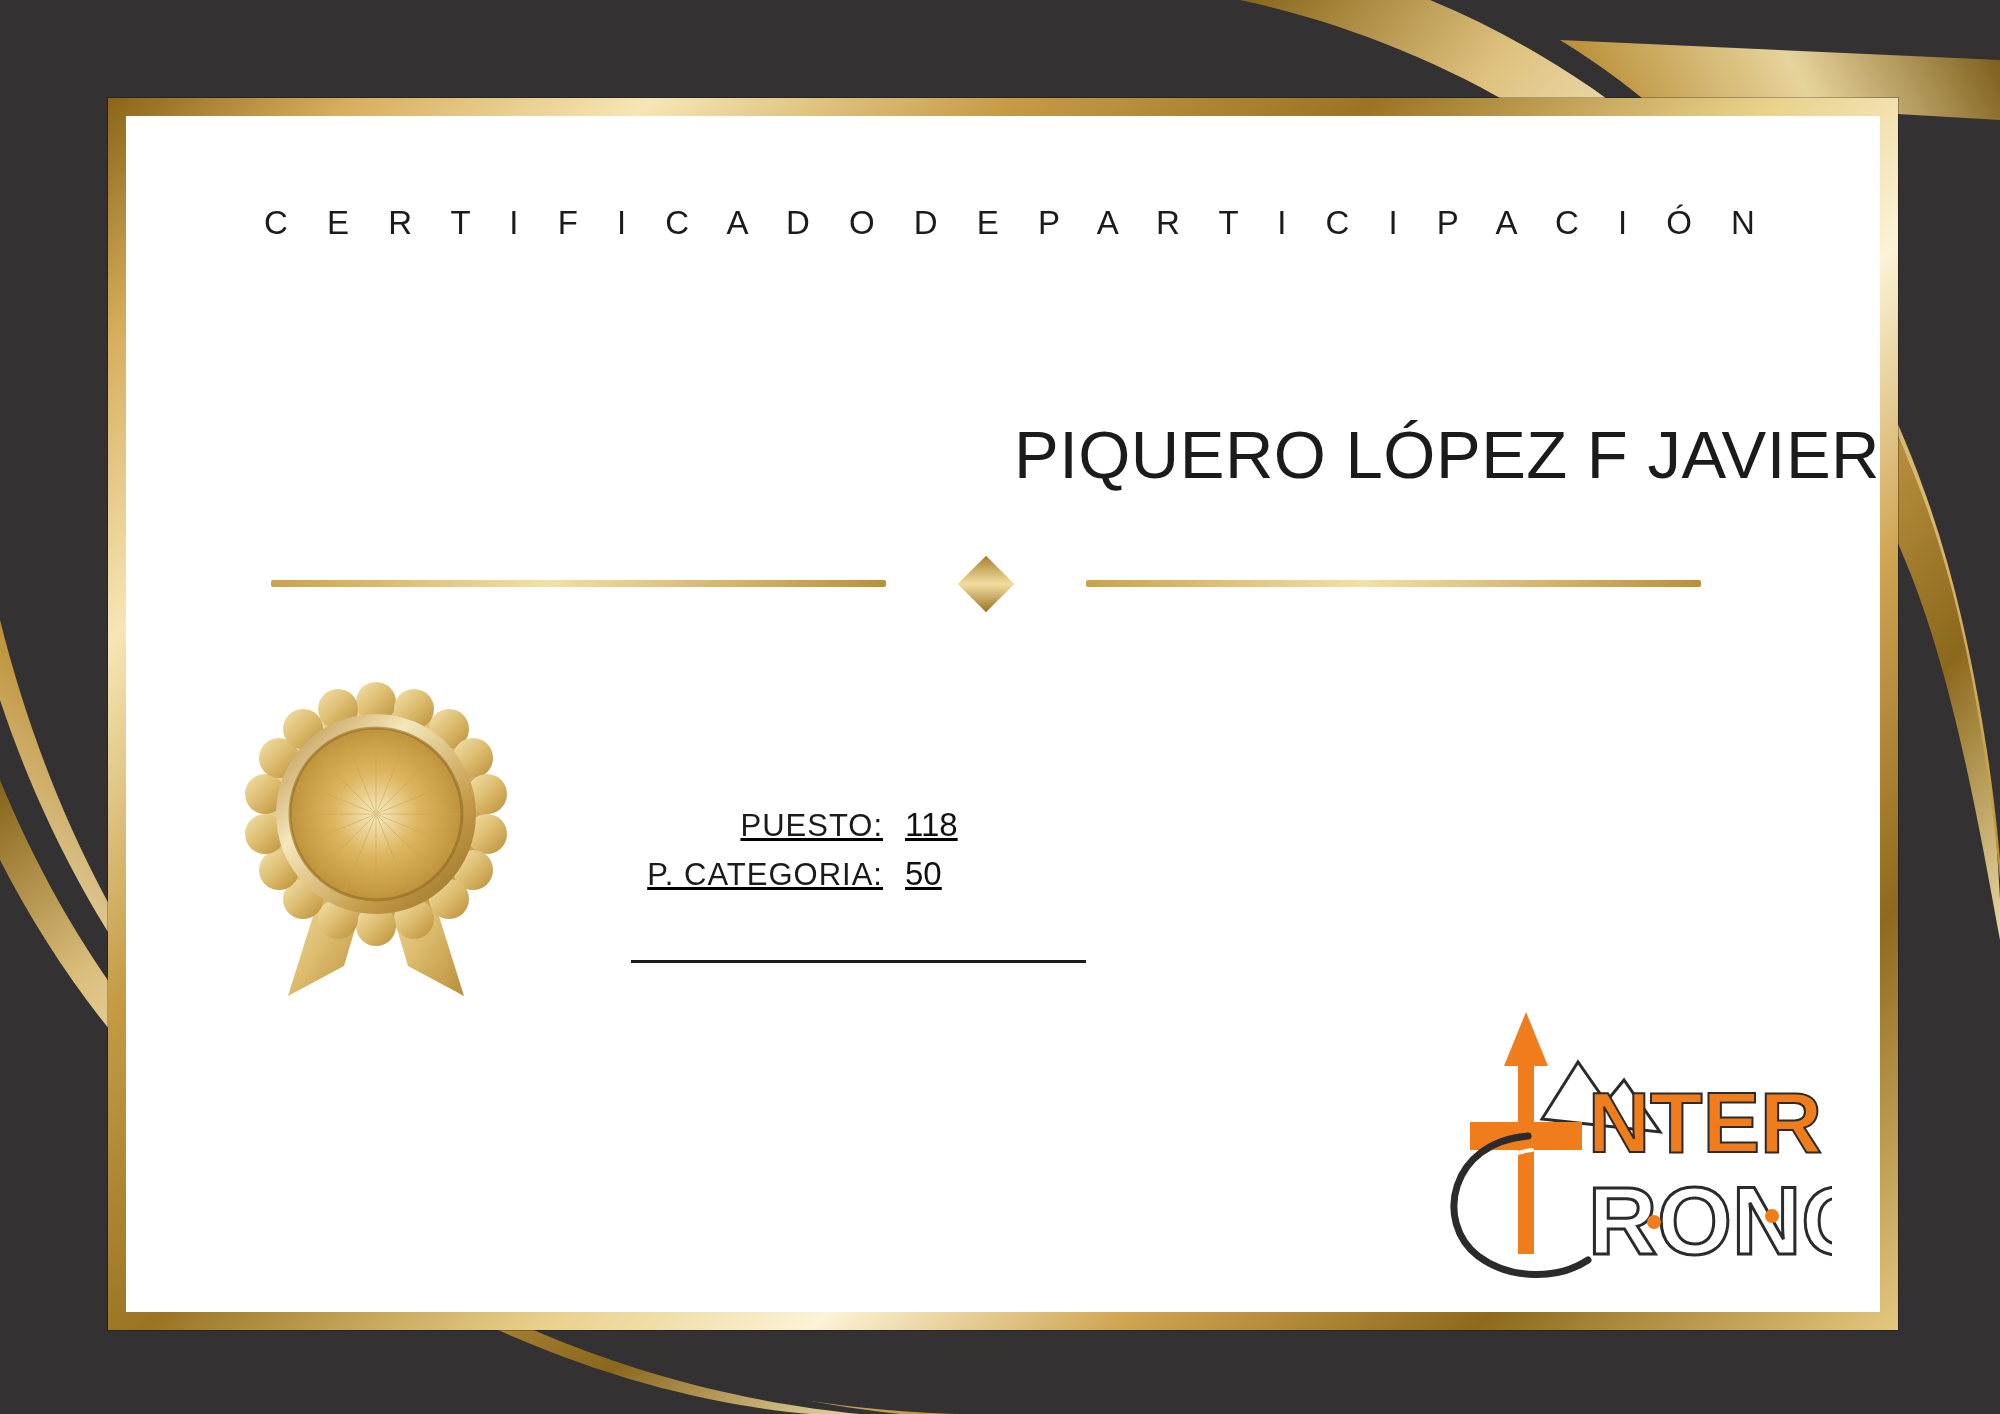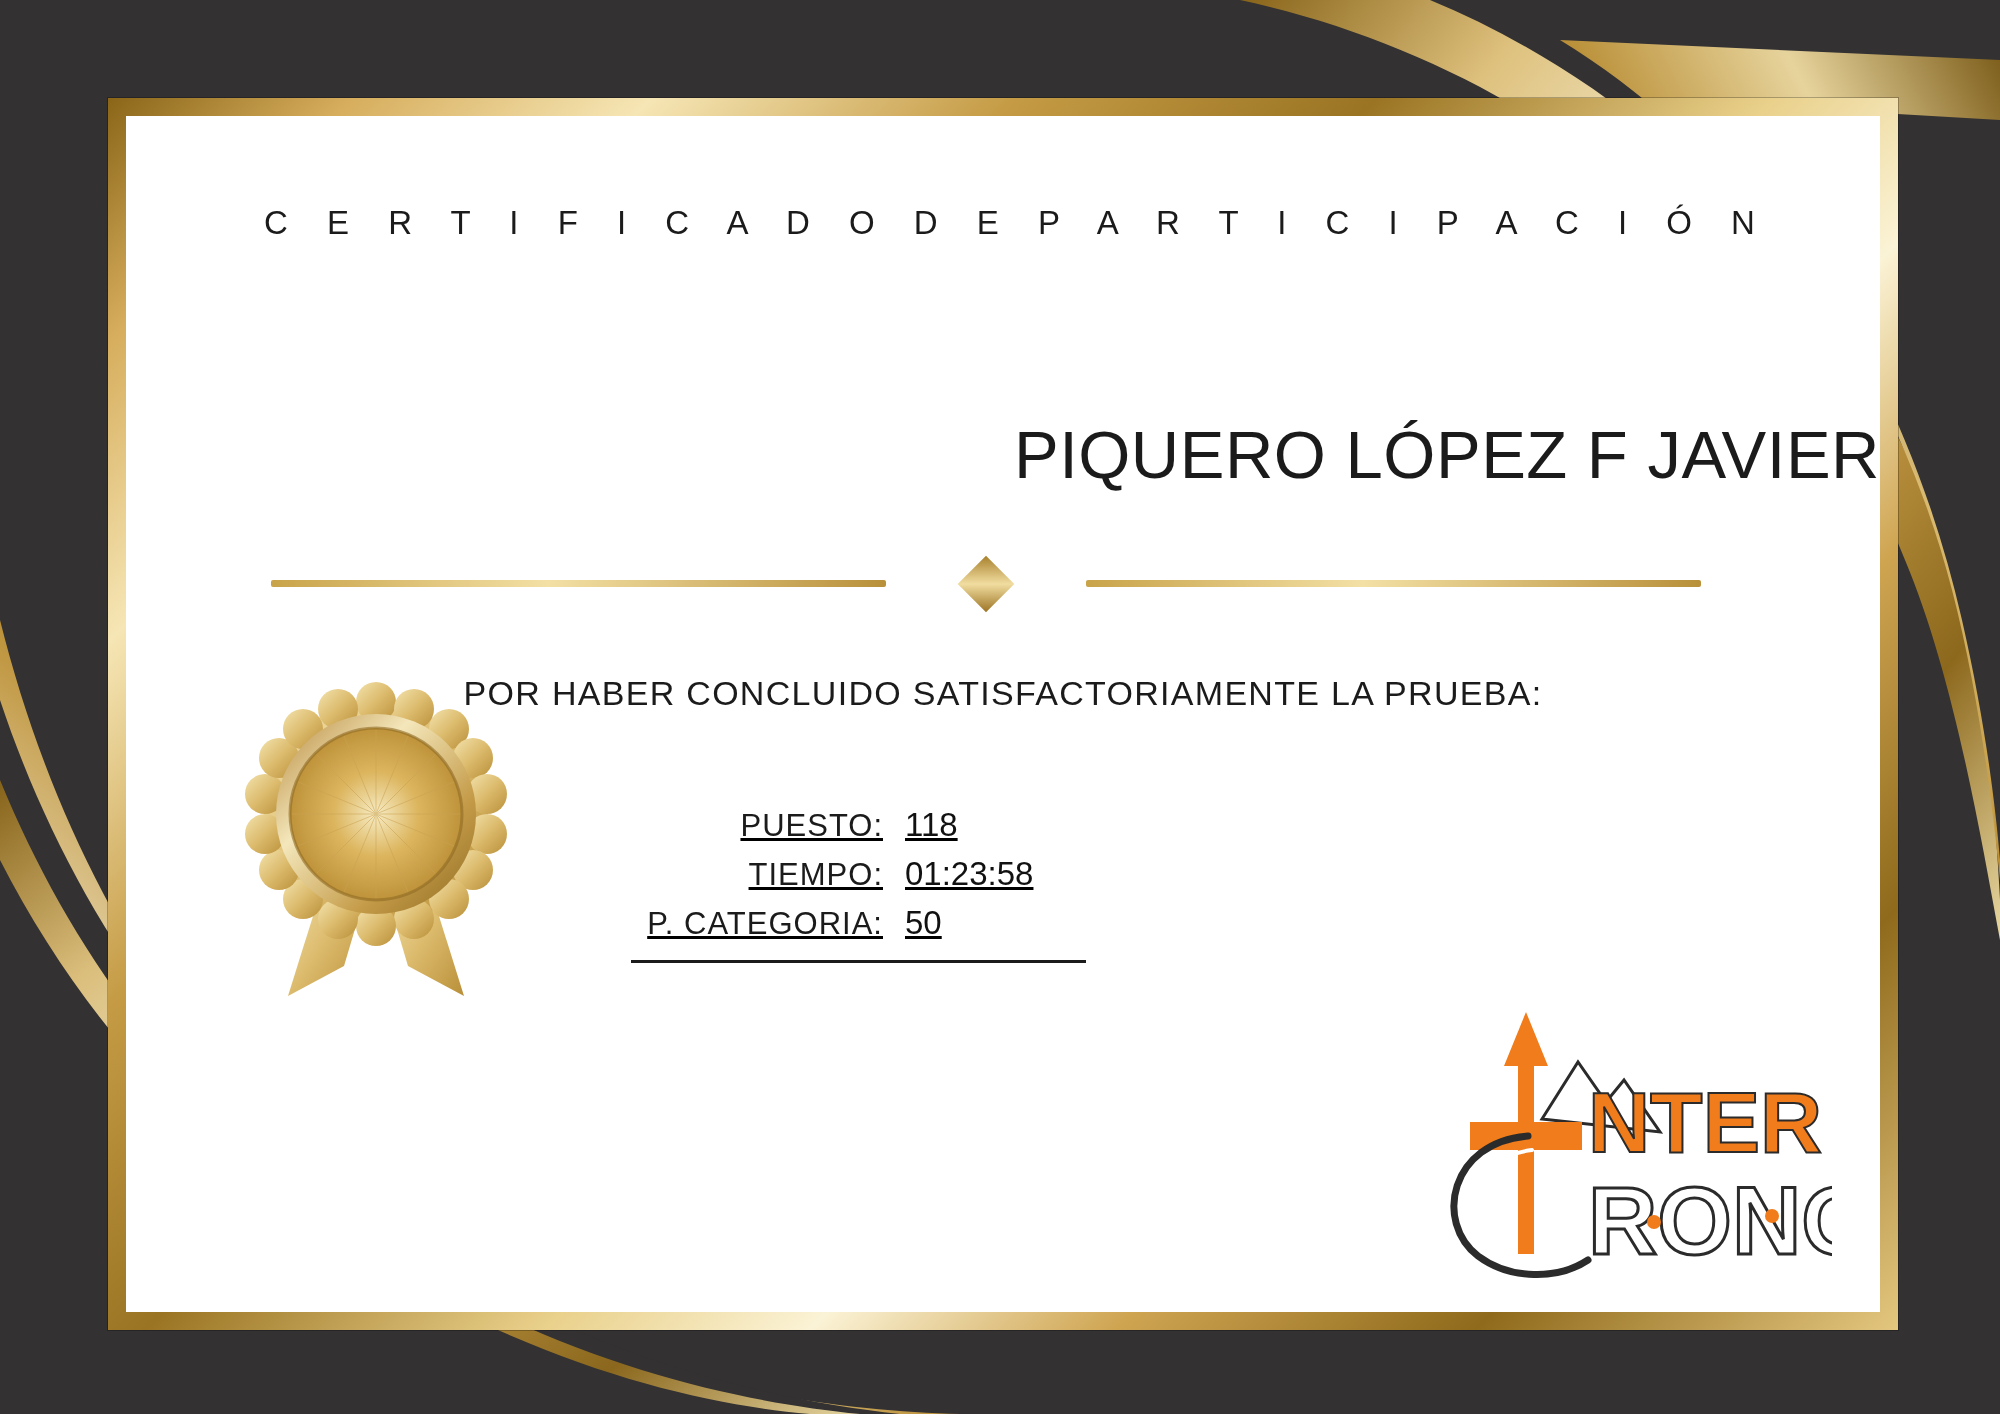--- a/index.html
+++ b/index.html
@@ -246,30 +246,25 @@
       <div class="cert-kicker">C E R T I F I C A D O   D E   P A R T I C I P A C I Ó N</div>
 
       <div class="recipient-name">PIQUERO LÓPEZ  F JAVIER</div>
 
       <div class="divider">
         <div class="bar left"></div>
         <div class="diamond"></div>
         <div class="bar right"></div>
       </div>
 
-      <div class="subtitle">POR HABER CONCLUIDO SATISFACTORIAMENTE LA PRUEBA:</div>
 
       <div class="results">
         <div class="result-row">
           <span class="result-label">PUESTO:</span>
           <span class="result-value">118</span>
-        </div>
-        <div class="result-row">
-          <span class="result-label">TIEMPO:</span>
-          <span class="result-value">01:23:58</span>
         </div>
         <div class="result-row">
           <span class="result-label">P. CATEGORIA:</span>
           <span class="result-value">50</span>
         </div>
       </div>
       <div class="results-rule"></div>
 
       <svg class="medal" viewBox="0 0 320 340">
 

